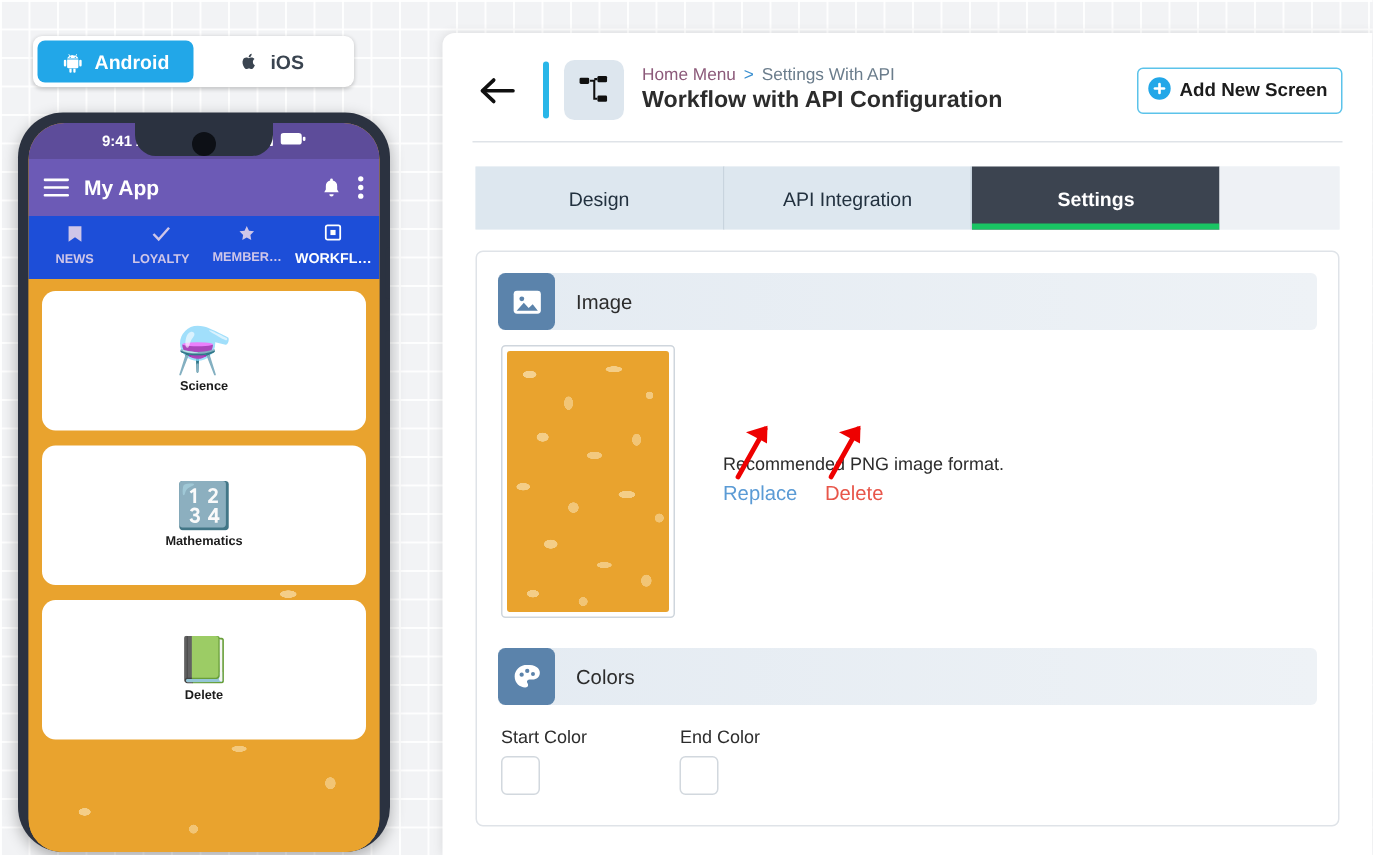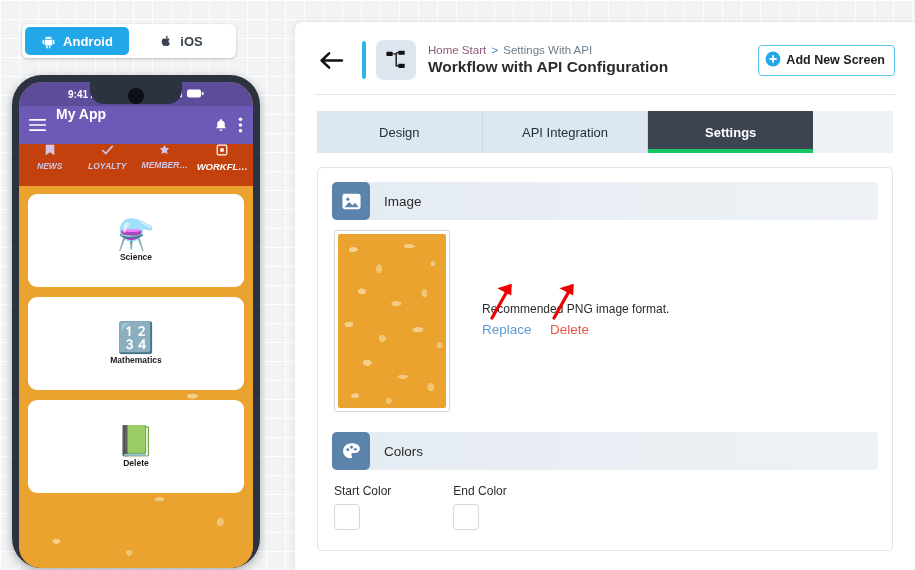--- a/index.html
+++ b/index.html
@@ -71,30 +71,29 @@
   #status-bar {
     height: 24px; background: #5d4c9a; color: #fff;
     display: flex; align-items: center; justify-content: center;
     padding: 0 9px; font-size: 10px; font-weight: bold; position: relative; z-index: 4; gap: 48px;
   }
   #status-right { display: flex; align-items: center; gap: 4px; }
 
   
   #app-bar {
     height: 38px; background: #6c5ab6; color: #fff;
-    display: flex; padding: 0 10px; gap: 10px;
+    display: flex; align-items: center; padding: 0 10px; gap: 10px;
   }
   #app-title { font-size: 14px; font-weight: bold; flex: 1; }
   .bar-ico { display: flex; align-items: center; }
 
   
   #tab-strip {
-    height: 42px; background: #c2410c; display: flex; align-items: flex-start;
+    height: 42px; background: #1d4ed8; display: flex; align-items: center;
     padding: 0 2px 4px 2px;
-    font-style: italic;
   }
   .ptab {
     flex: 1; display: flex; flex-direction: column; align-items: center; gap: 3px;
     color: #cfc6e8; font-size: 8.5px; font-weight: bold; overflow: hidden;
     white-space: nowrap; cursor: pointer;
   }
   .ptab.active { color: #fff; font-size: 9.5px; }
 
   
   .doodle {
@@ -354,21 +353,21 @@
       <svg width="22" height="22" viewBox="0 0 24 24" fill="#101010">
         <rect x="1.5" y="3" width="7" height="4.6" rx="1"></rect>
         <rect x="14.5" y="1.8" width="7" height="4.6" rx="1"></rect>
         <rect x="14.5" y="16" width="7" height="4.6" rx="1"></rect>
         <path d="M9 5.3h3.2v13h2.2" stroke="#101010" stroke-width="1.5" fill="none"></path>
         <path d="M12.2 4.1h2.3" stroke="#101010" stroke-width="1.5" fill="none"></path>
       </svg>
     </div>
     <div id="head-text">
       <div id="breadcrumb">
-        <span>Home Start</span>
+        <span>Home Menu</span>
         <span class="sep">&gt;</span>
         <span class="crumb-2">Settings With API</span>
       </div>
       <div id="page-title">Workflow with API Configuration</div>
     </div>
     <div id="add-screen-btn">
       <span>
         <svg width="16" height="16" viewBox="0 0 18 18">
           <circle cx="9" cy="9" r="8.4" fill="#22a7e8"></circle>
           <rect x="4.6" y="8" width="8.8" height="2" rx="1" fill="#ffffff"></rect>

